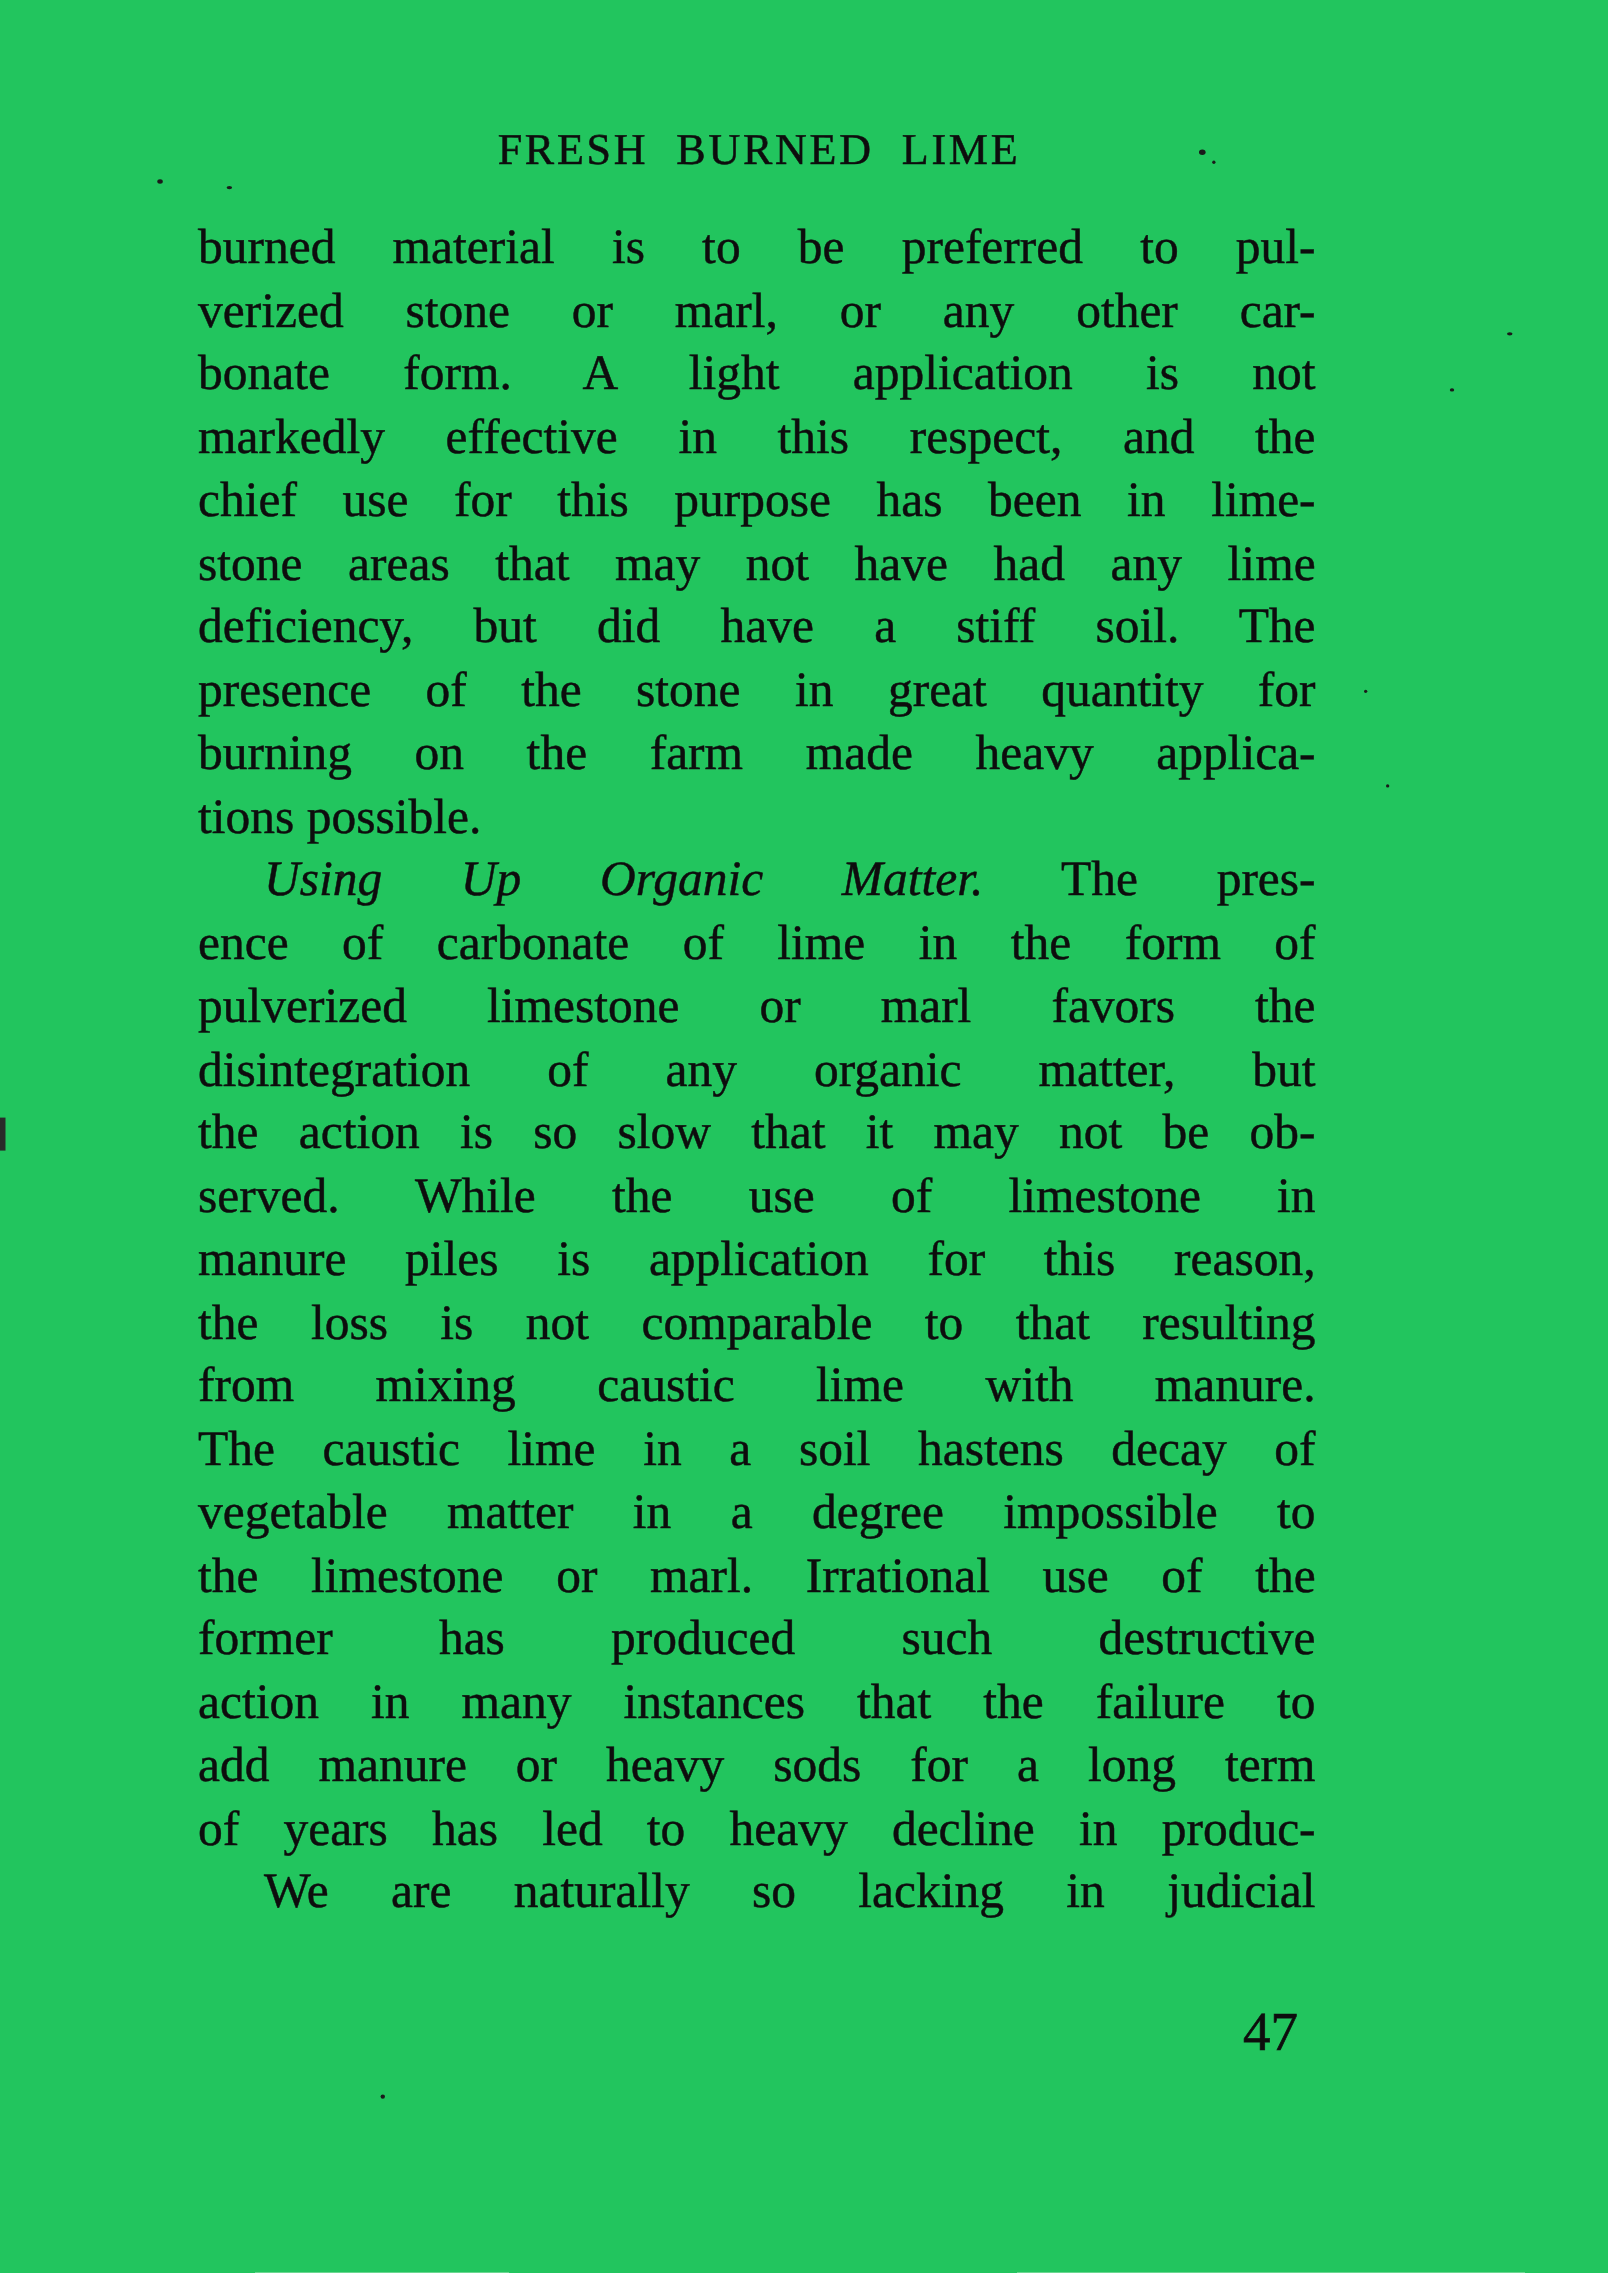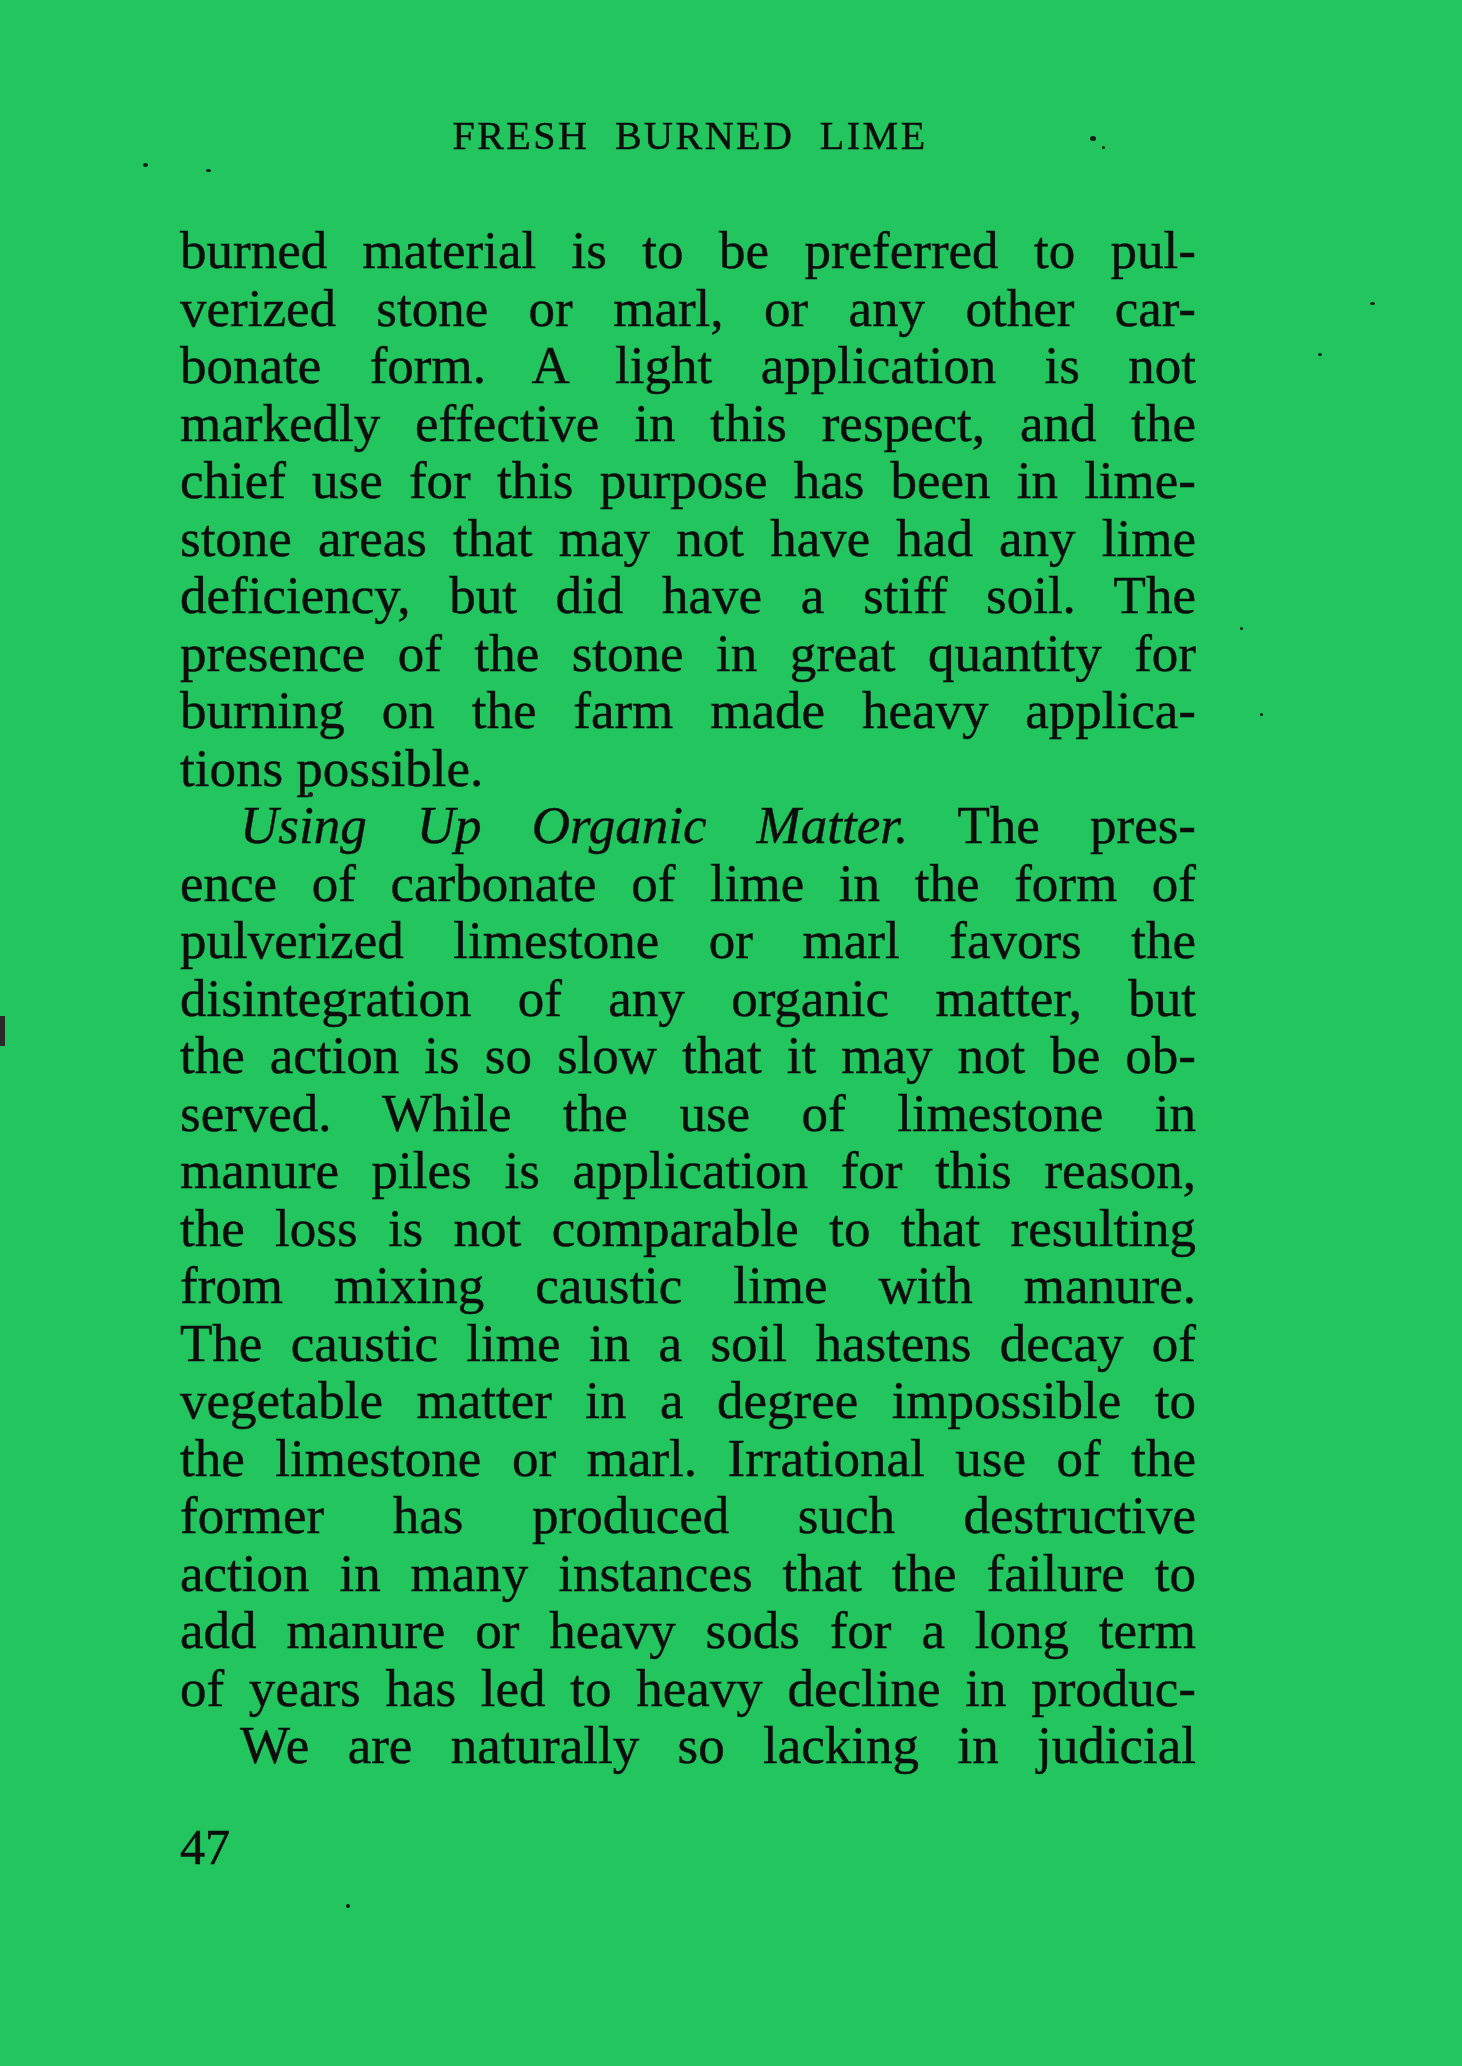--- a/index.html
+++ b/index.html
@@ -26,24 +26,24 @@
     width: 1016px;
     text-align: center;
     font-size: 40px;
     line-height: 48px;
     letter-spacing: 2.5px;
     word-spacing: 13px;
     -webkit-text-stroke: 0.5px #111;
   }
   .body-text {
     position: absolute;
-    top: 222px;
+    top: 196px;
     left: 180px;
     width: 1016px;
-    font-size: 53px;
+    font-size: 45px;
     -webkit-text-stroke: 0.45px #121212;
   }
   .line {
     height: 57.5px;
     line-height: 57.5px;
     white-space: normal;
     overflow: visible;
   }
   .line.just {
     text-align: justify;
@@ -56,21 +56,21 @@
     padding-left: 60px;
   }
   .it {
     font-style: italic;
   }
   .page-number {
     position: absolute;
     top: 1822px;
     left: 180px;
     width: 1000px;
-    text-align: left;
+    text-align: right;
     font-size: 50px;
     line-height: 50px;
     -webkit-text-stroke: 0.6px #111;
   }
   .speck {
     position: absolute;
     background: #1a1a1a;
     border-radius: 50%;
   }
   .edge-mark {

